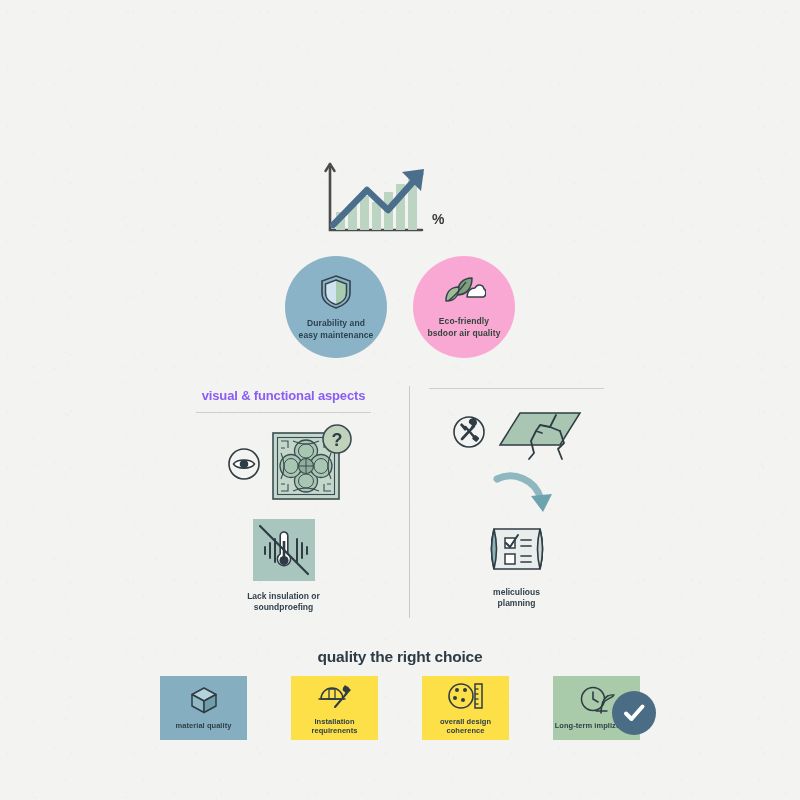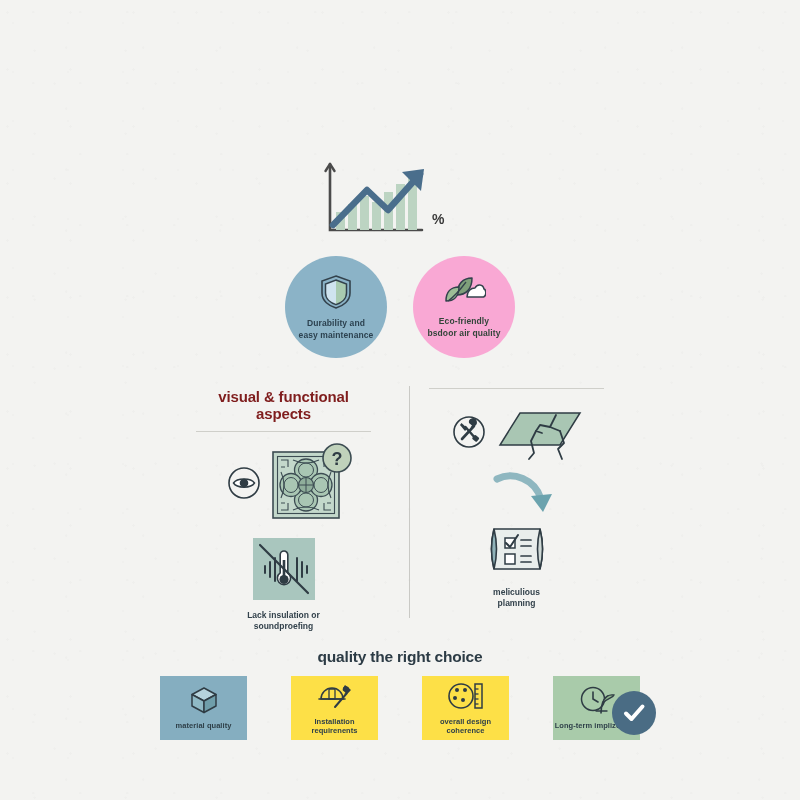--- a/index.html
+++ b/index.html
@@ -94,24 +94,24 @@
   .col-right { padding-left: 28px; }
   #column-divider {
     position: absolute;
     left: 409px;
     top: 386px;
     width: 1px;
     height: 232px;
     background: #c9c9c5;
   }
   .col-title {
-    font-size: 15px;
+    font-size: 13px;
     font-weight: 700;
     letter-spacing: -.15px;
-    color: #7f1d1d;
+    color: #8b5cf6;
     text-align: center;
     padding-bottom: 9px;
   }
   .col-rule {
     height: 1px;
     background: #cfcfca;
     margin: 0 6px 18px 6px;
   }
   .icon-caption {
     font-size: 8.5px;

